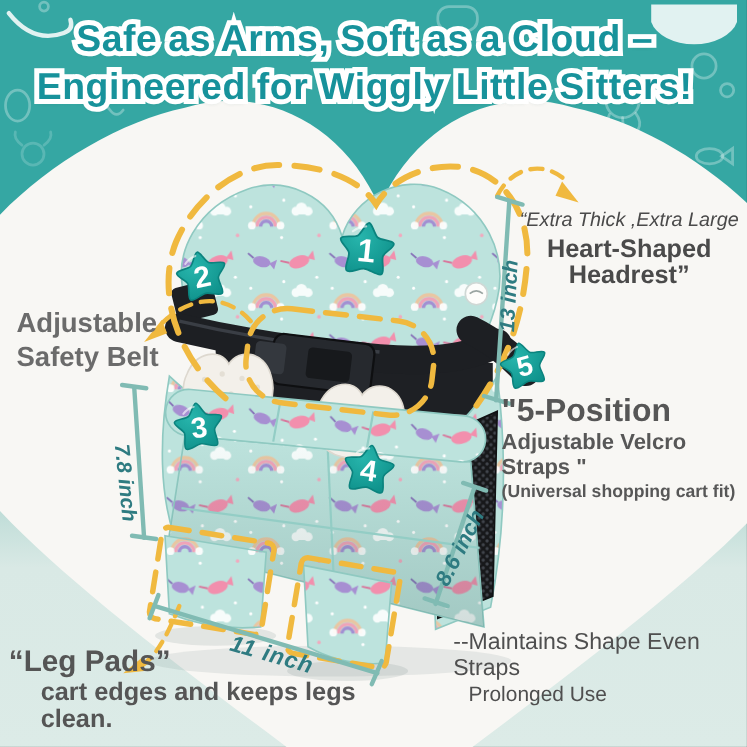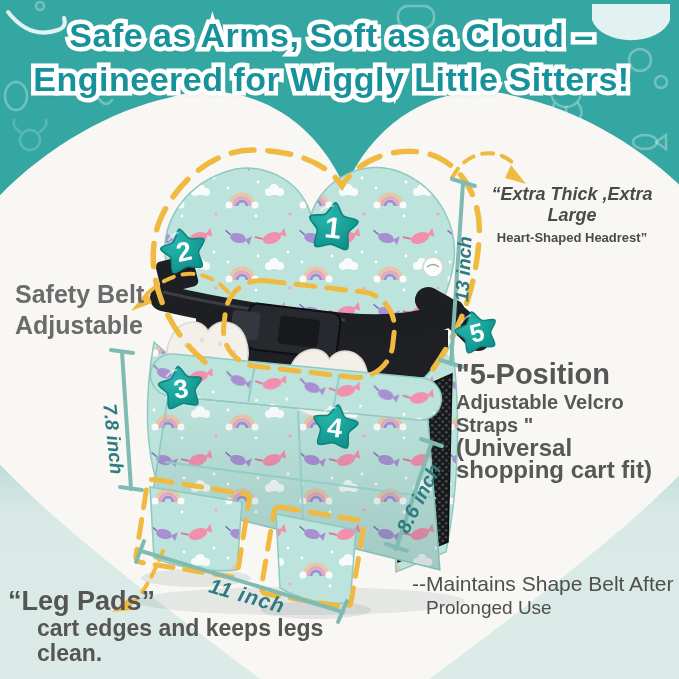--- a/index.html
+++ b/index.html
@@ -12,27 +12,27 @@
   
   .title{position:absolute;top:16px;left:0;right:16px;z-index:5;text-align:center;}
   .tline{position:relative;height:44px;font-weight:bold;font-size:34px;letter-spacing:.5px;}
   .t-stroke{position:absolute;left:0;right:0;top:0;color:#fff;
     -webkit-text-stroke:9px #ffffff;
     text-shadow:0 3px 5px rgba(15,70,70,.28);}
   .t-fill{position:absolute;left:0;right:0;top:0;color:#17929B;}
   
   .note{position:absolute;z-index:4;color:#575757;}
   .note-headrest{left:466px;top:184px;width:212px;text-align:center;color:#4A4A4A;}
-  .note-headrest .l1{font-style:italic;font-weight:bold;font-size:18px;line-height:21px;}
-  .note-headrest .l2{font-weight:bold;font-size:13px;line-height:23px;}
+  .note-headrest .l1{font-style:italic;font-weight:normal;font-size:18px;line-height:31px;}
+  .note-headrest .l2{font-weight:bold;font-size:23px;line-height:23px;}
   .note-belt{left:15px;top:279px;width:160px;font-weight:bold;font-size:25px;line-height:31px;color:#6B6B6B;}
   .note-velcro{left:456px;top:358px;width:224px;}
   .note-velcro .h{font-weight:bold;font-size:29px;line-height:33px;color:#565656;}
   .note-velcro .l2{font-weight:bold;font-size:20px;line-height:23px;}
-  .note-velcro .l3{font-weight:bold;font-size:24px;line-height:22px;}
+  .note-velcro .l3{font-weight:bold;font-size:16px;line-height:22px;}
   .note-legpads{left:8px;top:586px;width:330px;color:#555555;}
   .note-legpads .h{font-weight:bold;font-size:27px;line-height:30px;}
   .note-legpads .l2{font-weight:bold;font-size:23px;line-height:25px;margin-left:13px;margin-top:2px;}
   .note-legpads .l3{font-weight:bold;font-size:23px;line-height:25px;margin-left:29px;}
   .note-sponge{left:412px;top:572px;width:262px;color:#4F4F4F;}
   .note-sponge .h{font-weight:bold;font-size:24px;line-height:27px;}
   .note-sponge .l2{font-size:21px;line-height:24px;}
   .note-sponge .l3{font-size:19px;line-height:24px;margin-left:14px;}
   
   .dim{position:absolute;z-index:4;width:80px;text-align:center;
@@ -278,37 +278,37 @@
       <span class="t-fill">Engineered for Wiggly Little Sitters!</span>
     </div>
   </div>
 
   <div class="note note-headrest">
     <div class="l1">“Extra Thick ,Extra Large</div>
     <div class="l2">Heart-Shaped Headrest”</div>
   </div>
 
   <div class="note note-belt">
+    <div>Adjustable</div>
     <div>Safety Belt</div>
-    <div>Adjustable</div>
   </div>
 
   <div class="note note-velcro">
     <div class="h">"5-Position</div>
     <div class="l2">Adjustable Velcro Straps "</div>
     <div class="l3">(Universal shopping cart fit)</div>
   </div>
 
   <div class="note note-legpads">
     <div class="h">“Leg Pads”</div>
     <div class="l3">cart edges and keeps legs clean.</div>
   </div>
 
   <div class="note note-sponge">
-    <div class="l2">--Maintains Shape Belt After</div>
+    <div class="l2">--Maintains Shape Even Straps</div>
     <div class="l3">Prolonged Use</div>
   </div>
 
   <div class="dim dim-13">13 inch</div>
   <div class="dim dim-78">7.8 inch</div>
   <div class="dim dim-86">8.6 inch</div>
   <div class="dim dim-11">11 inch</div>
 
 </div>
 

